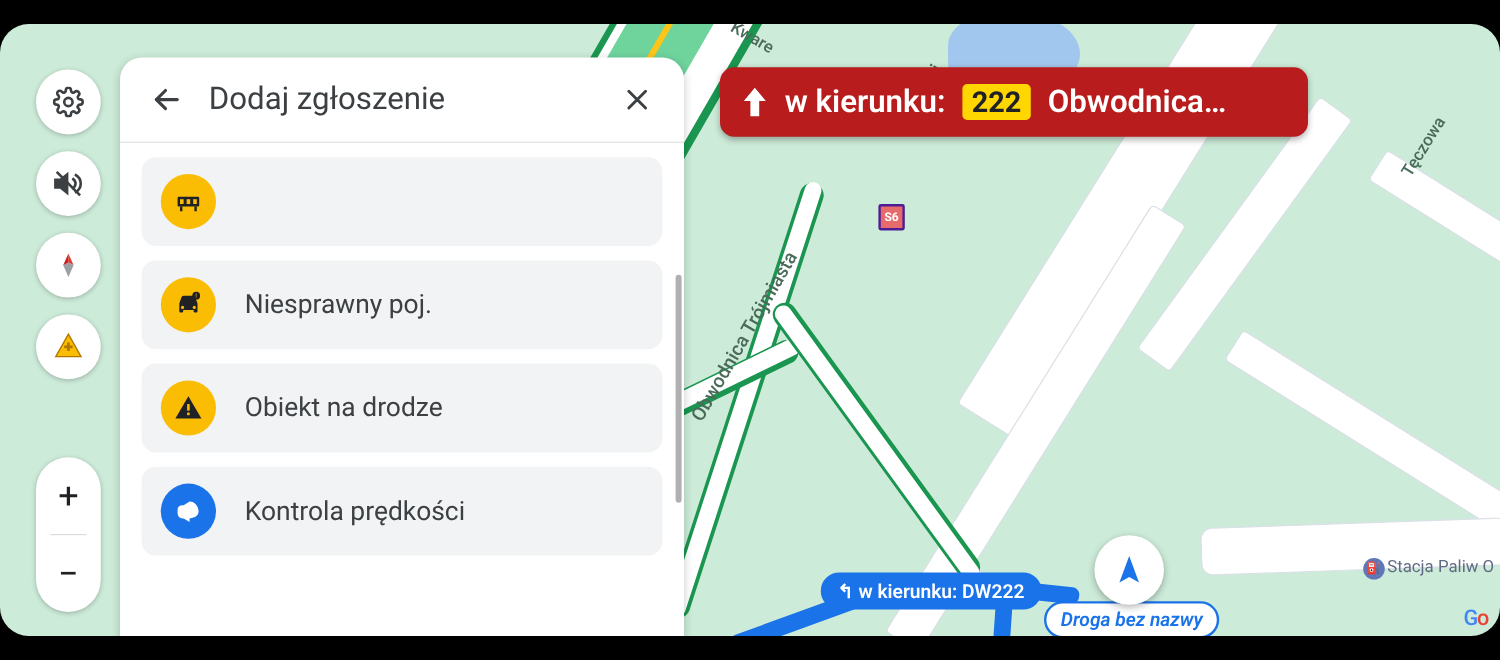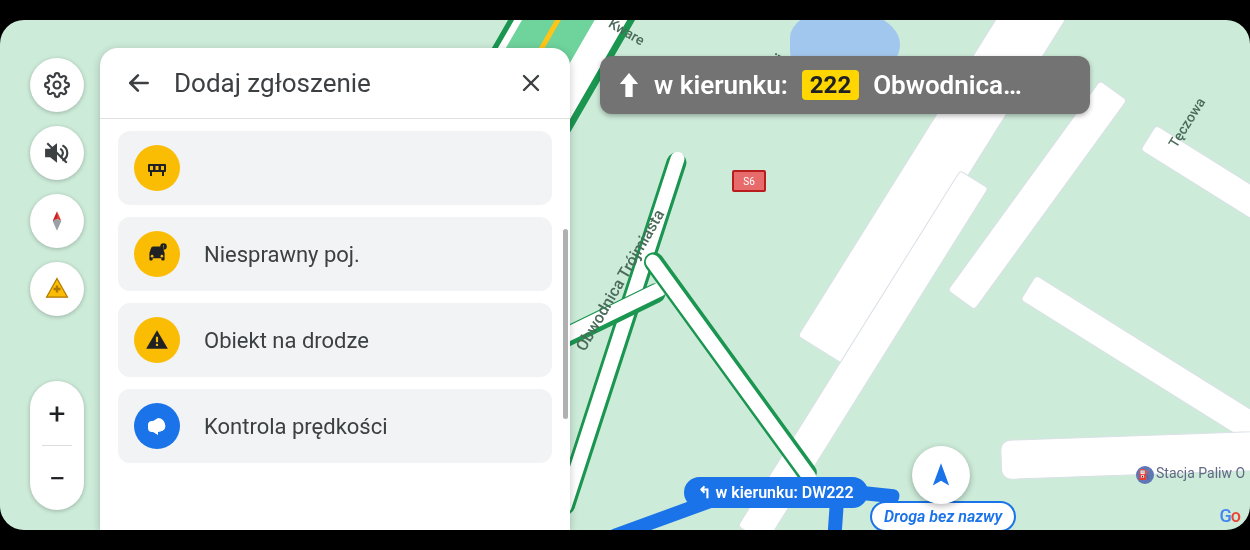--- a/index.html
+++ b/index.html
@@ -47,22 +47,22 @@
 
   .water {
     position:absolute; background:#a2c7ee; border-radius:50%;
   }
 
   .road-label {
     position:absolute; color:#4a6b5a; font-size:16px; font-weight:500; white-space:nowrap;
     transform-origin: left center;
   }
   .road-badge-s6 {
-    position:absolute; width:34px; height:22px; background:#e86b6b; border:2px solid #b91c1c;
-    color:#fff; font-size:10px; font-weight:400; display:flex; align-items:center; justify-content:center;
+    position:absolute; width:22px; height:22px; background:#e86b6b; border:2px solid #4c1d95;
+    color:#fff; font-size:10px; font-weight:700; display:flex; align-items:center; justify-content:center;
     border-radius:2px;
   }
   .poi-label { position:absolute; color:#606a84; font-size:14px; white-space:nowrap; }
   .poi-dot   { display:inline-flex; width:18px;height:18px;background:#6077b7;border-radius:50%;align-items:center;justify-content:center;color:#fff;font-size:10px;margin-right:2px;}
 
   .google-logo {
     position:absolute; right:10px; bottom:4px; font-size:18px; font-weight:500; letter-spacing:-1px;
   }
   .google-logo .g1{color:#4285F4;} .google-logo .g2{color:#EA4335;}
 
@@ -103,21 +103,21 @@
     width:46px; height:46px; border-radius:50%; display:flex; align-items:center; justify-content:center;
   }
   .ic-yellow { background:#fbbc04; }
   .ic-blue   { background:#1a73e8; }
   .report-item .lbl { font-size:22px; color:#3c4043; }
   .scroll-ind { position:absolute; right:2px; top:110px; width:5px; height:190px; background:#b0b0b0; border-radius:3px; }
 
   
   .dir-banner {
     position:absolute; top:36px; left:600px; right:160px; height:58px;
-    background:#737373; border-radius:12px; color:#fff;
+    background:#b91c1c; border-radius:12px; color:#fff;
     display:flex; align-items:center; gap:14px; padding:0 18px;
     font-size:26px; font-weight:600;
     box-shadow:0 2px 5px rgba(0,0,0,.3);
     white-space:nowrap; overflow:hidden;
   }
   .dir-banner .shield {
     background:#ffd600; color:#202124; padding:1px 8px; border-radius:4px; font-size:24px; font-weight:700;
   }
 
   

